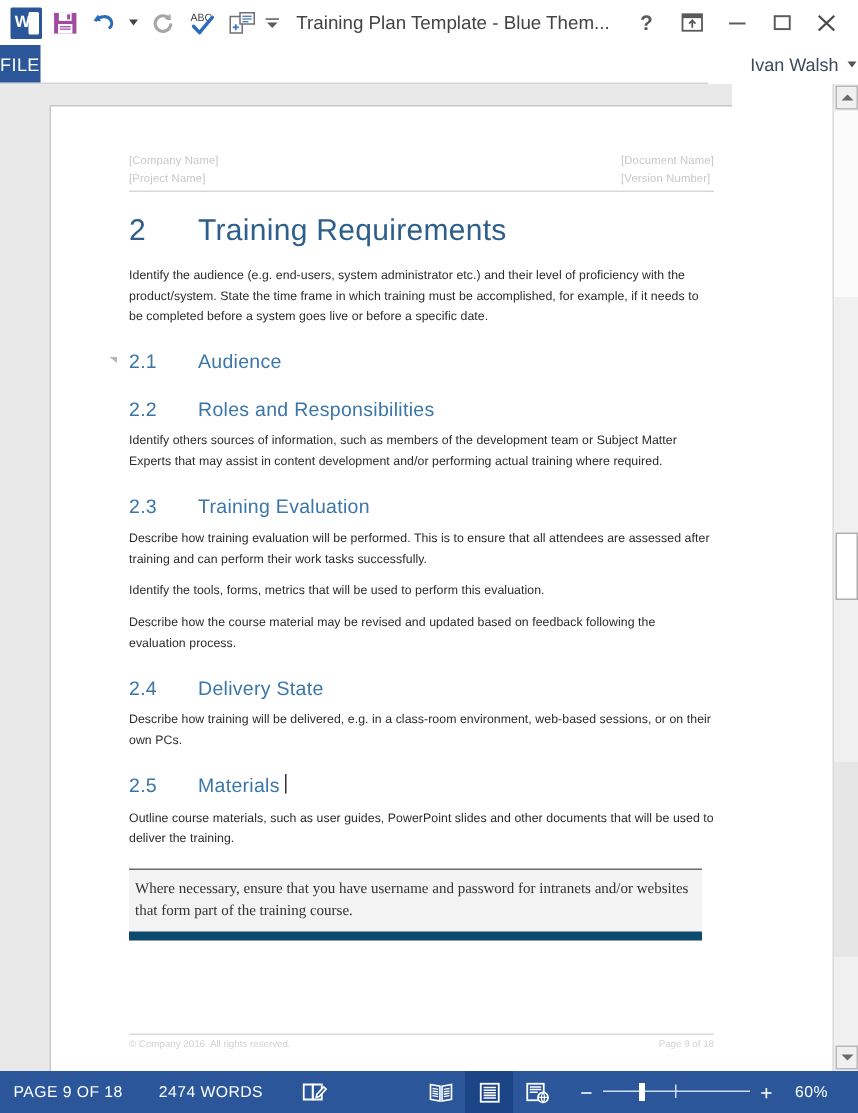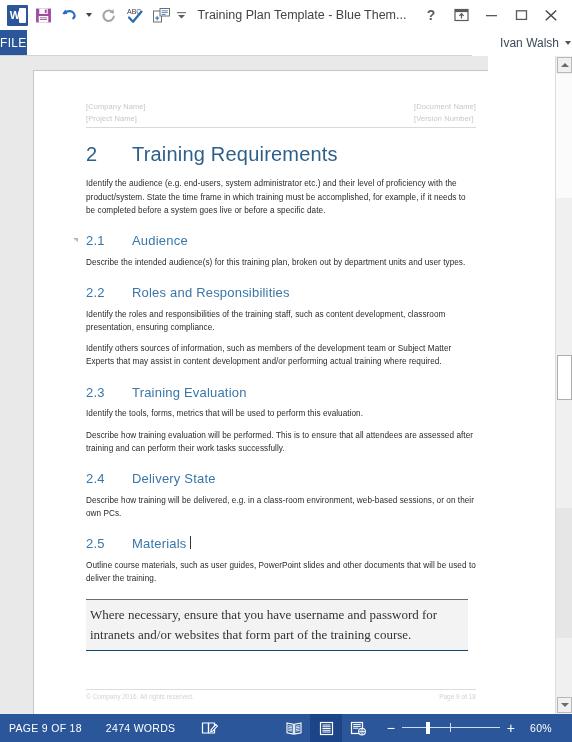--- a/index.html
+++ b/index.html
@@ -103,23 +103,23 @@
     position: absolute; left: -13px; top: 5px; width: 0; height: 0;
     border-top: 4px solid #b6b6b6; border-left: 5px solid transparent;
   }
   p.body {
     font-size: 8.2px; color: #2a2a2a; line-height: 1.62; margin: 0 0 8px 0;
     text-align: left; letter-spacing: .05px;
   }
 
   .callout {
     margin-top: 14px; background: #f3f3f3;
-    border-top: 1px solid #6d6d6d; border-bottom: 1px solid #0c4a6e;
+    border-top: 1px solid #6d6d6d; border-bottom: 6px solid #0c4a6e;
     padding: 5px 7px 6px 4px;
-    font-family: "Liberation Serif", serif; font-size: 13px; color: #333;
+    font-family: "Liberation Serif", serif; font-size: 10px; color: #333;
     line-height: 1.5; width: 382px;
   }
 
   .doc-footer { position: absolute; left: 52px; bottom: 26px; width: 390px; }
   .ftr-rule { border-top: 1px solid #dcdcdc; margin-bottom: 3px; }
   .ftr-row { display: flex; justify-content: space-between; font-size: 6.5px; color: #d2d2d2; }
 
   .caret-blink {
     display: inline-block; width: 1px; height: 13px; background: #333;
     vertical-align: -2px; margin-left: 3px;
@@ -309,35 +309,34 @@
           <span>Training Requirements</span>
         </h1>
 
         <p class="body">Identify the audience (e.g. end-users, system administrator etc.) and their level of proficiency with the product/system. State the time frame in which training must be accomplished, for example, if it needs to be completed before a system goes live or before a specific date.</p>
 
         <h2 class="h2">
           <span class="collapse-tri"></span>
           <span class="num">2.1</span>
           <span>Audience</span>
         </h2>
-        <p class="body">Describe the intended audience(s) for this training plan, broken out by department units and user types.</p>
 
         <h2 class="h2">
           <span class="num">2.2</span>
           <span>Roles and Responsibilities</span>
         </h2>
-        <p class="body">Identify the roles and responsibilities of the training staff, such as content development, classroom presentation, ensuring compliance.</p>
         <p class="body">Identify others sources of information, such as members of the development team or Subject Matter Experts that may assist in content development and/or performing actual training where required.</p>
 
         <h2 class="h2">
           <span class="num">2.3</span>
           <span>Training Evaluation</span>
         </h2>
+        <p class="body">Describe how training evaluation will be performed. This is to ensure that all attendees are assessed after training and can perform their work tasks successfully.</p>
         <p class="body">Identify the tools, forms, metrics that will be used to perform this evaluation.</p>
-        <p class="body">Describe how training evaluation will be performed. This is to ensure that all attendees are assessed after training and can perform their work tasks successfully.</p>
+        <p class="body">Describe how the course material may be revised and updated based on feedback following the evaluation process.</p>
 
         <h2 class="h2">
           <span class="num">2.4</span>
           <span>Delivery State</span>
         </h2>
         <p class="body">Describe how training will be delivered, e.g. in a class-room environment, web-based sessions, or on their own PCs.</p>
 
         <h2 class="h2">
           <span class="num">2.5</span>
           <span>Materials</span>

